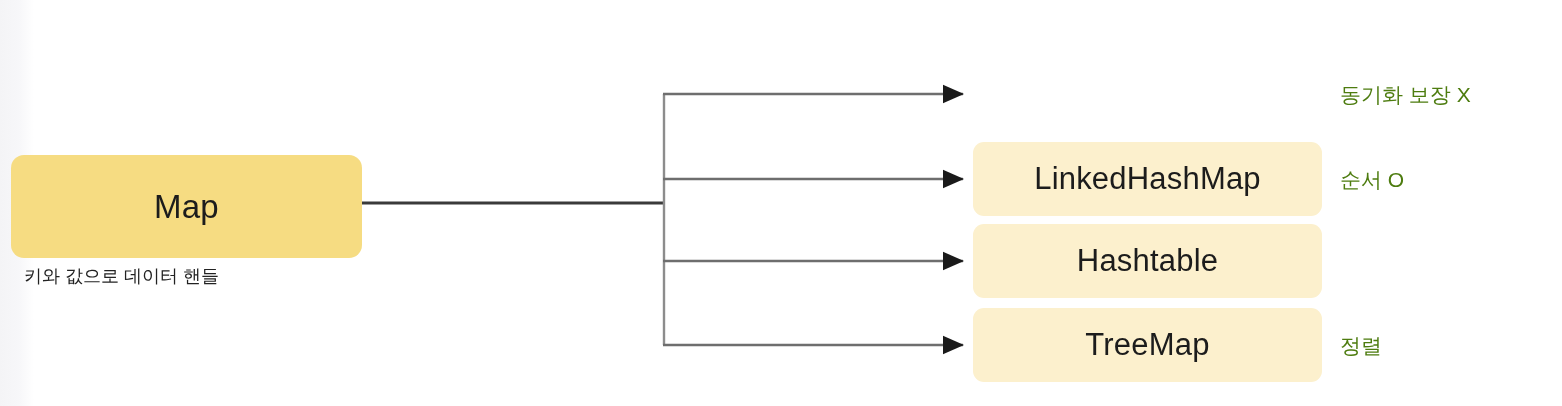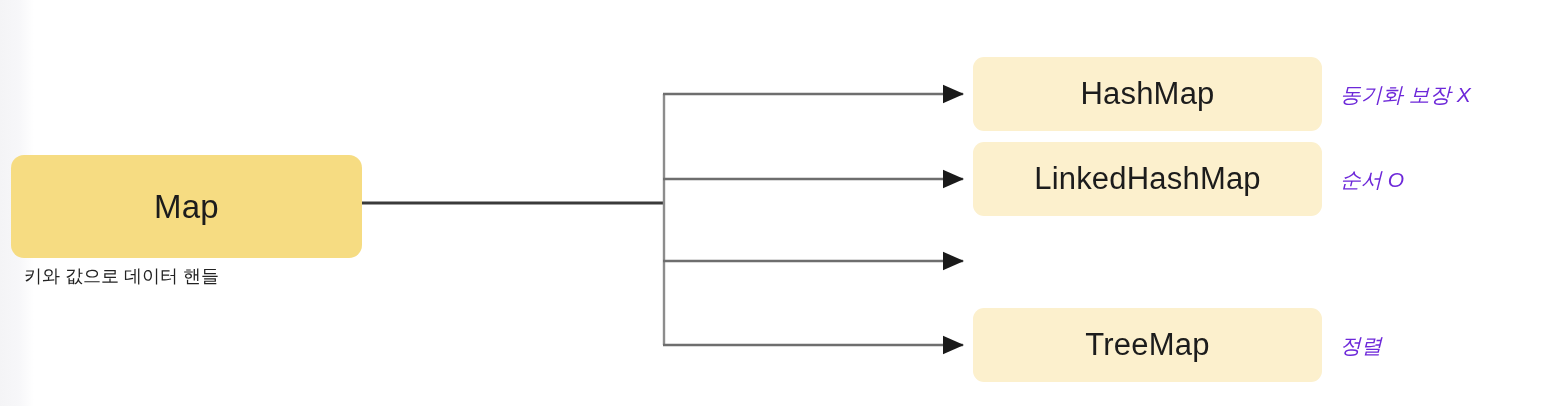--- a/index.html
+++ b/index.html
@@ -64,23 +64,22 @@
   .leaf-label {
     font-size: 31px;
     color: #1c1c1c;
     font-weight: 400;
     letter-spacing: 0.2px;
   }
   .annotation {
     position: absolute;
     left: 1340px;
     font-size: 21px;
-    color: #6d28d9;
+    color: #4d7c0f;
     white-space: nowrap;
-    font-style: italic;
   }
   svg.connectors {
     position: absolute;
     left: 0;
     top: 0;
     width: 1562px;
     height: 406px;
     pointer-events: none;
   }
 </style>
@@ -109,29 +108,29 @@
     <line x1="663" y1="261" x2="963" y2="261" stroke="#6e6e6e" stroke-width="2.4" marker-end="url(#arrowhead)"></line>
 
     <line x1="663" y1="345" x2="963" y2="345" stroke="#6e6e6e" stroke-width="2.4" marker-end="url(#arrowhead)"></line>
   </svg>
 
   <div class="root-node">
     <span class="root-label">Map</span>
   </div>
   <div class="root-caption">키와 값으로 데이터 핸들</div>
 
-  <div class="leaf-node" style="top:57px;">
-    <span class="leaf-label">HashMap</span>
-  </div>
   <div class="annotation" style="top:81px;">동기화 보장 X</div>
 
   <div class="leaf-node" style="top:142px;">
     <span class="leaf-label">LinkedHashMap</span>
   </div>
   <div class="annotation" style="top:166px;">순서 O</div>
 
+  <div class="leaf-node" style="top:224px;">
+    <span class="leaf-label">Hashtable</span>
+  </div>
 
   <div class="leaf-node" style="top:308px;">
     <span class="leaf-label">TreeMap</span>
   </div>
   <div class="annotation" style="top:332px;">정렬</div>
 
 </div>
 
 </body></html>

